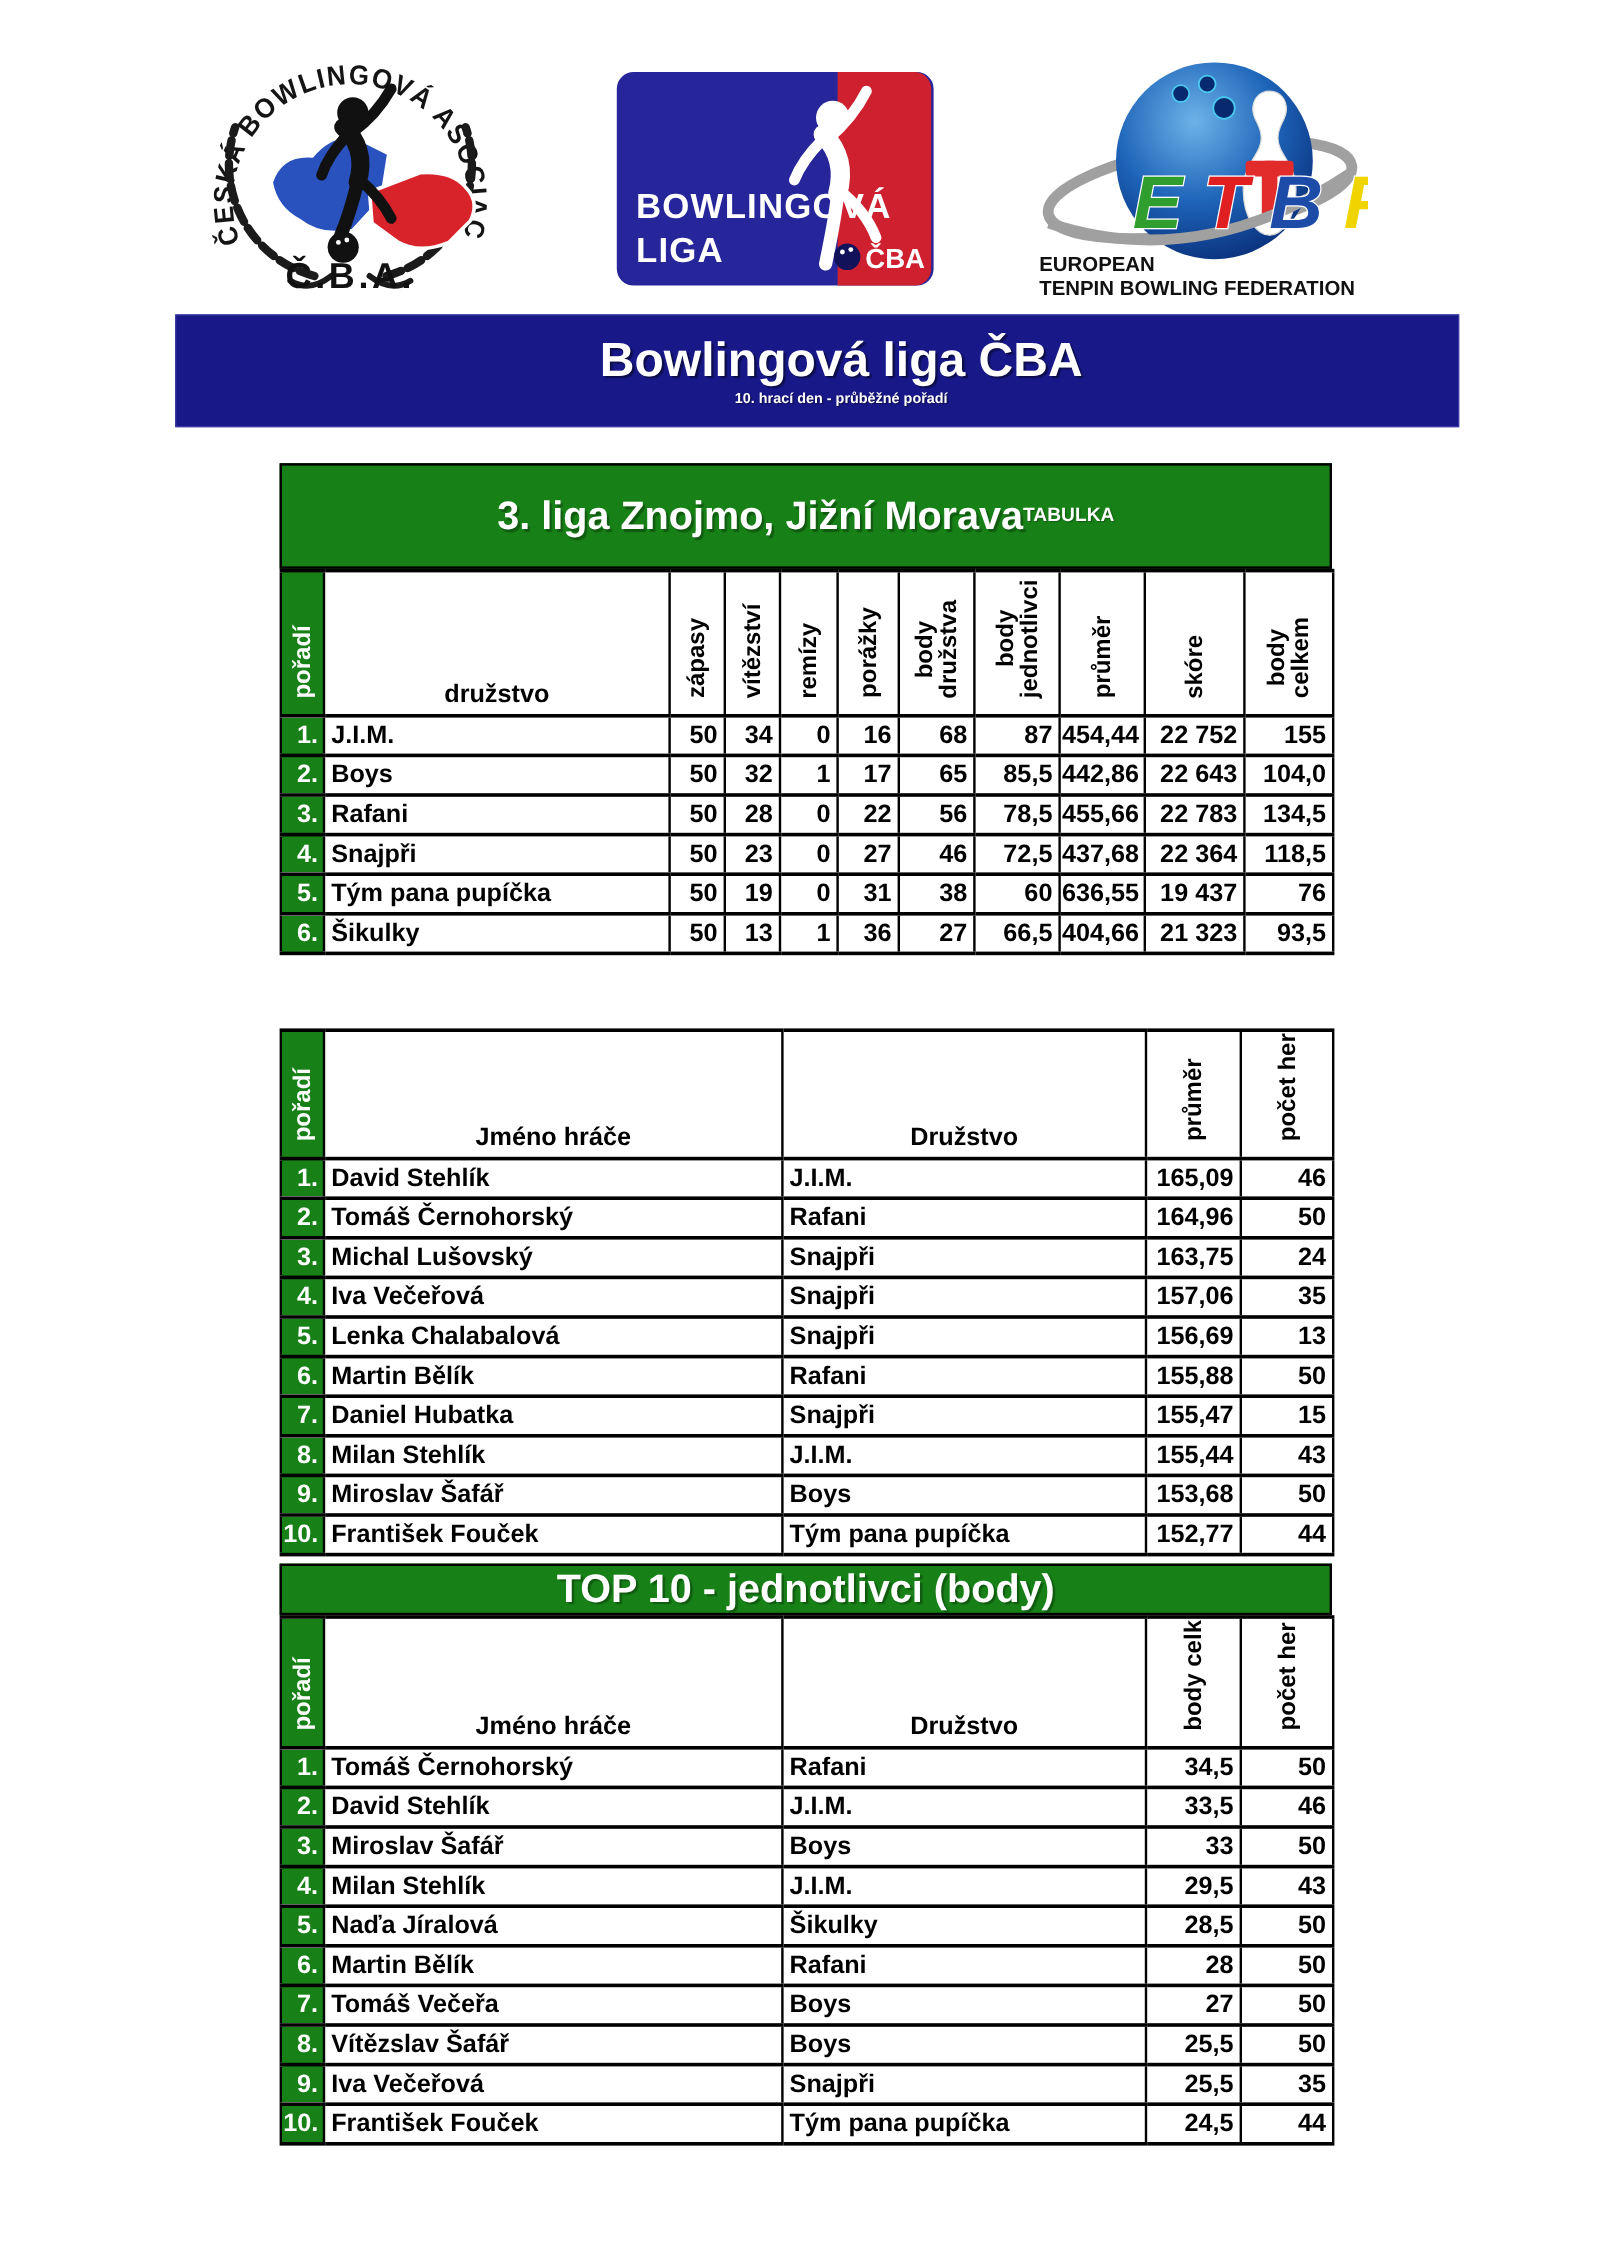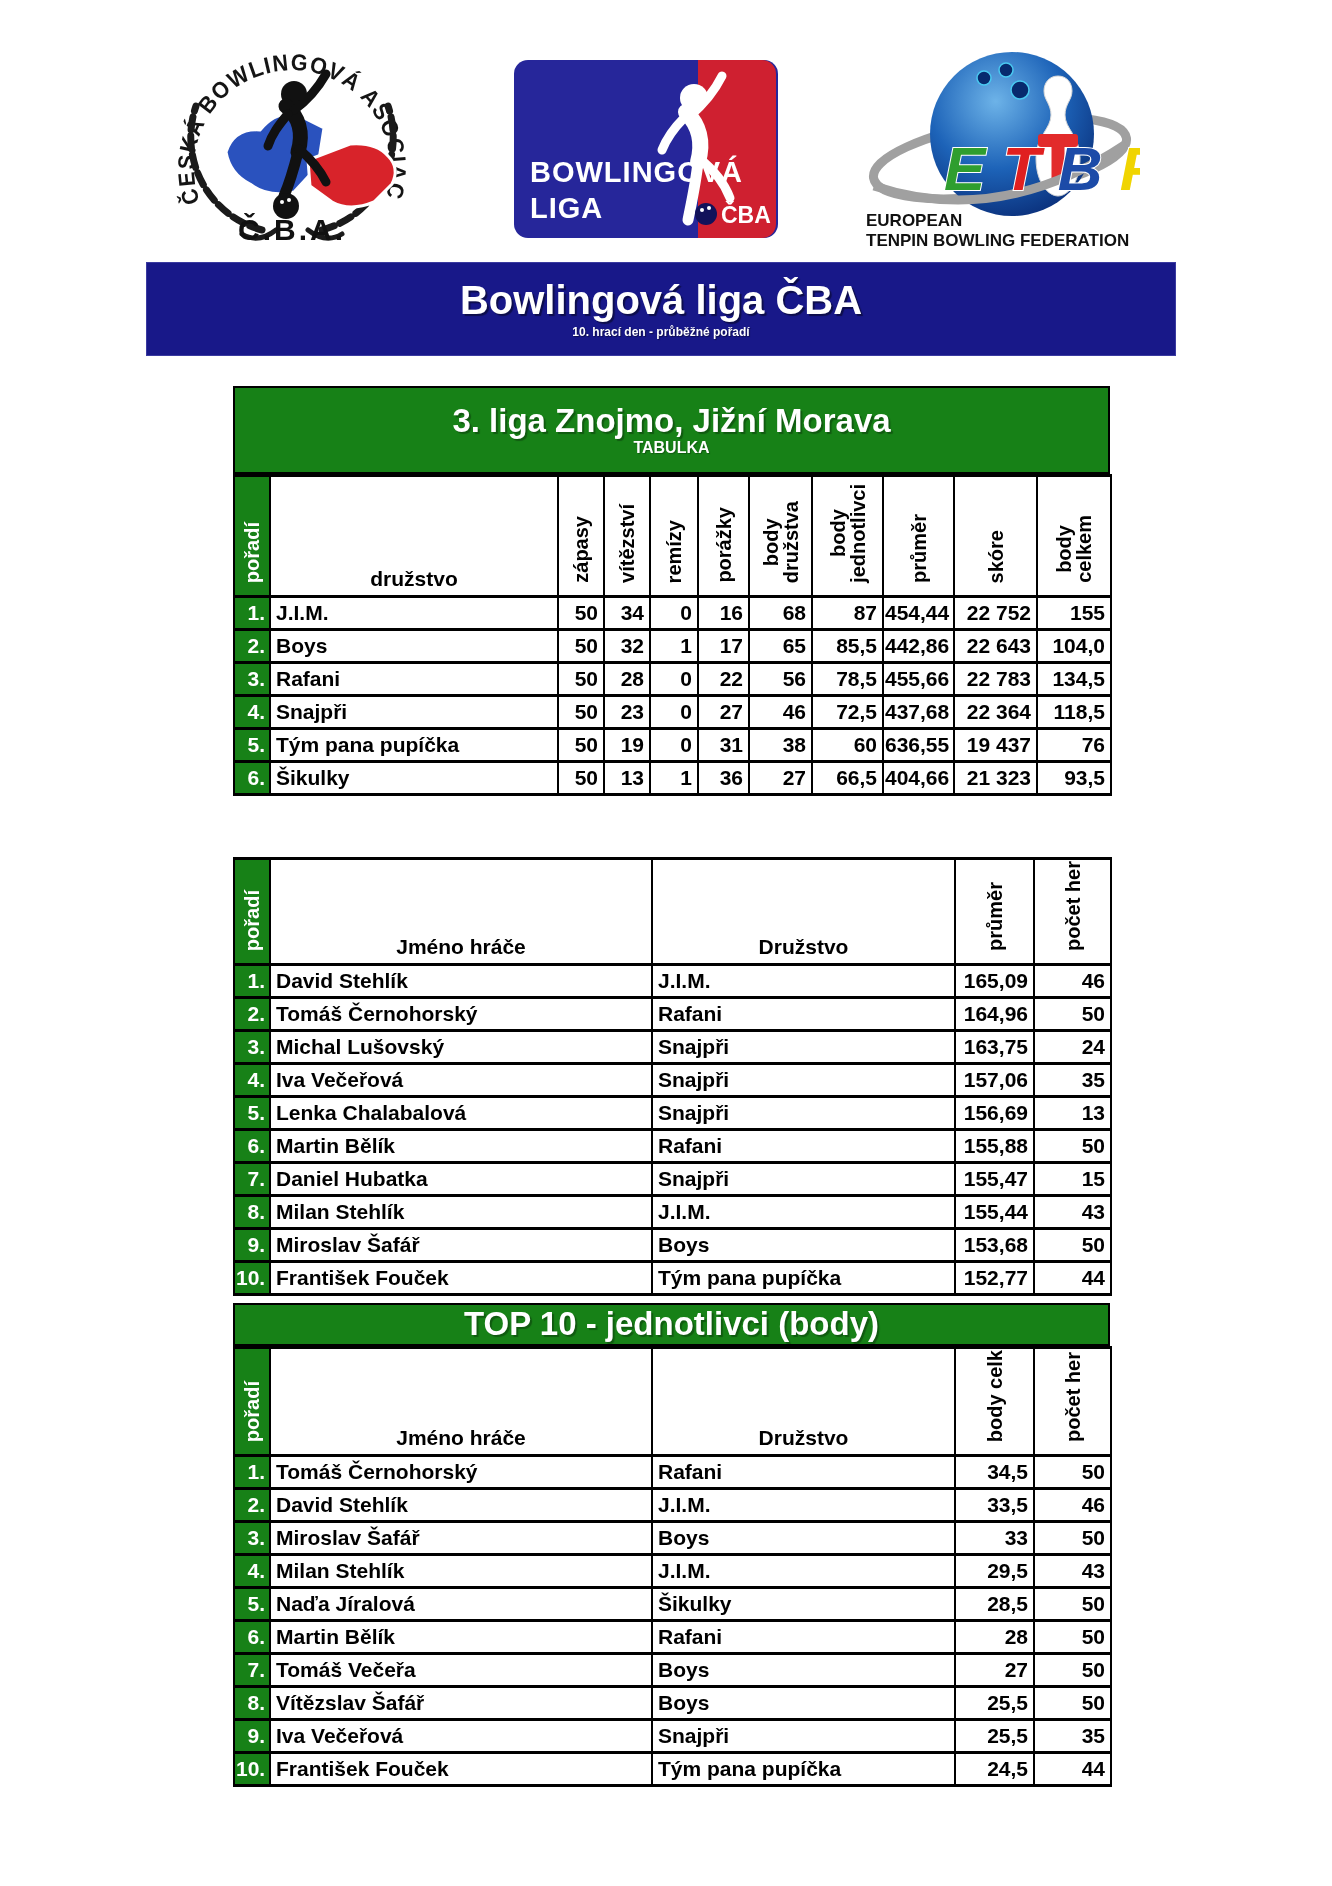--- a/index.html
+++ b/index.html
@@ -3,27 +3,27 @@
 <meta charset="utf-8">
 <style>
   html,body{margin:0;padding:0;background:#fff;}
   .page{position:relative;width:1332px;height:1886px;background:#fff;overflow:hidden;
         font-family:"Liberation Sans",sans-serif;}
   .abs{position:absolute;}
 
   
   .banner{left:146px;top:262px;width:1028px;height:92px;background:#181889;
           display:flex;flex-direction:column;align-items:center;justify-content:center;
-          color:#fff;border:1px solid #3a3aa0;}
+          color:#fff;border:1px solid #3a3aa0;padding-left:40px;}
   .banner .t1{font-size:40px;font-weight:700;line-height:1.05;text-shadow:2px 2px 1px rgba(0,0,0,.45);}
   .banner .t2{font-size:12px;font-weight:700;margin-top:4px;text-shadow:1px 1px 1px rgba(0,0,0,.45);}
 
   
   .band{left:233px;width:877px;background:#178117;color:#fff;border:2px solid #000;
-        box-sizing:border-box;display:flex;flex-direction:column;align-items:center;justify-content:center;}
+        box-sizing:border-box;display:flex;flex-direction:row;align-items:center;justify-content:center;}
   .band .t1{font-size:33px;font-weight:700;line-height:1.1;text-shadow:2px 2px 1px rgba(0,0,0,.3);}
   .band .t2{font-size:16px;font-weight:700;text-shadow:1px 1px 1px rgba(0,0,0,.3);}
   #band1{top:386px;height:88px;}
   #band2{top:815px;height:42px;}
   #band3{top:1303px;height:43px;}
 
   
   table{border-collapse:collapse;table-layout:fixed;position:absolute;left:233px;
         font-family:"Liberation Sans",sans-serif;}
   #t1{top:474px;width:877px;}

